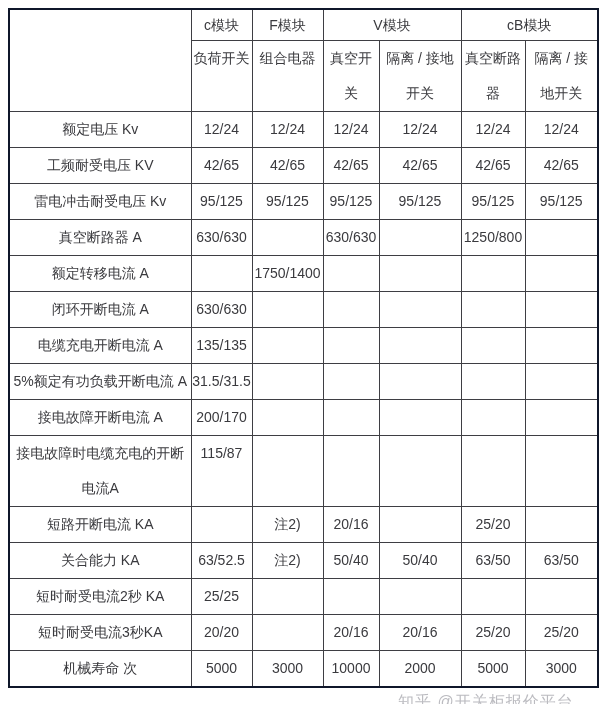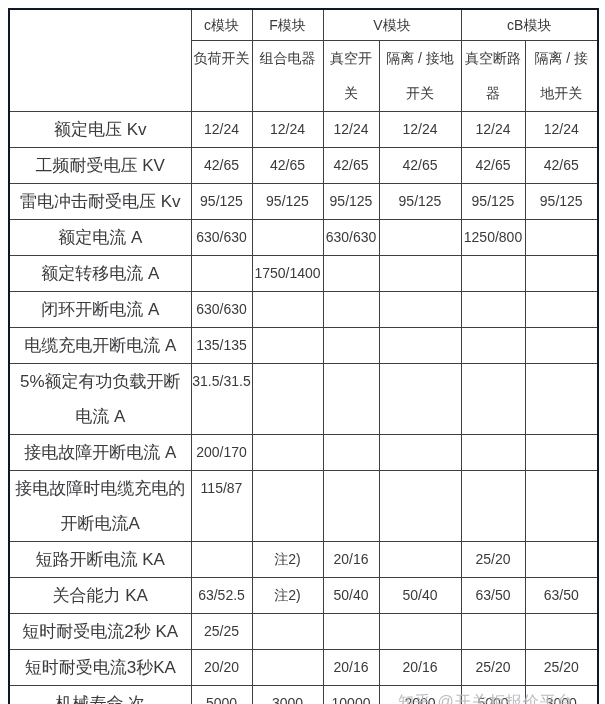--- a/index.html
+++ b/index.html
@@ -46,21 +46,21 @@
     vertical-align: middle;
   }
   
   .spec thead tr.subrow th {
     font-size: 14px;
     padding: 0 2px;
     margin-left: 44px;
   }
   
   .spec tbody th.rowlabel {
-    font-size: 17px;
+    font-size: 14px;
     padding: 0 2px;
   }
   .spec tbody td {
     font-size: 14px;
     white-space: nowrap;
     padding: 0;
   }
   .watermark {
     position: absolute;
     left: 398px;
@@ -129,21 +129,21 @@
         <tr>
           <th class="rowlabel">雷电冲击耐受电压 Kv</th>
           <td>95/125</td>
           <td>95/125</td>
           <td>95/125</td>
           <td>95/125</td>
           <td>95/125</td>
           <td>95/125</td>
         </tr>
         <tr>
-          <th class="rowlabel">额定电流 A</th>
+          <th class="rowlabel">真空断路器 A</th>
           <td>630/630</td>
           <td></td>
           <td>630/630</td>
           <td></td>
           <td>1250/800</td>
           <td></td>
         </tr>
         <tr>
           <th class="rowlabel">额定转移电流 A</th>
           <td></td>

